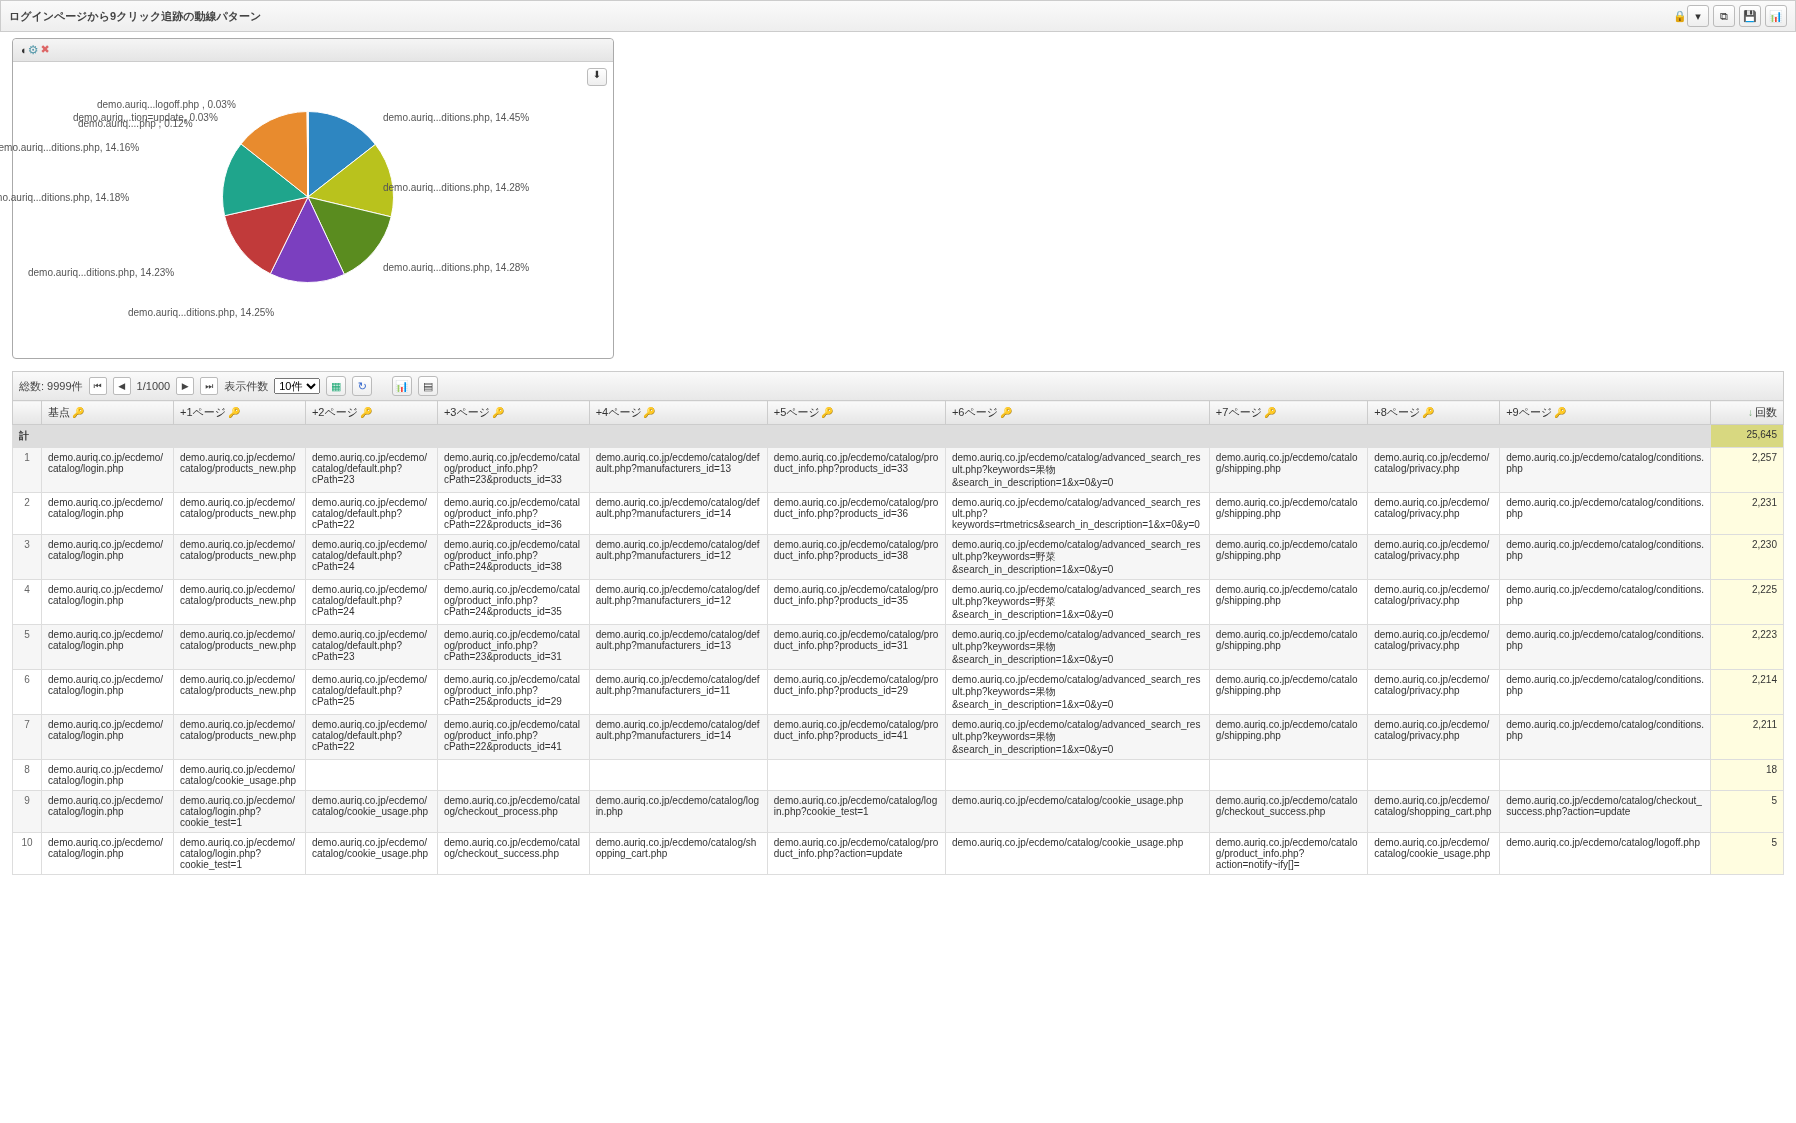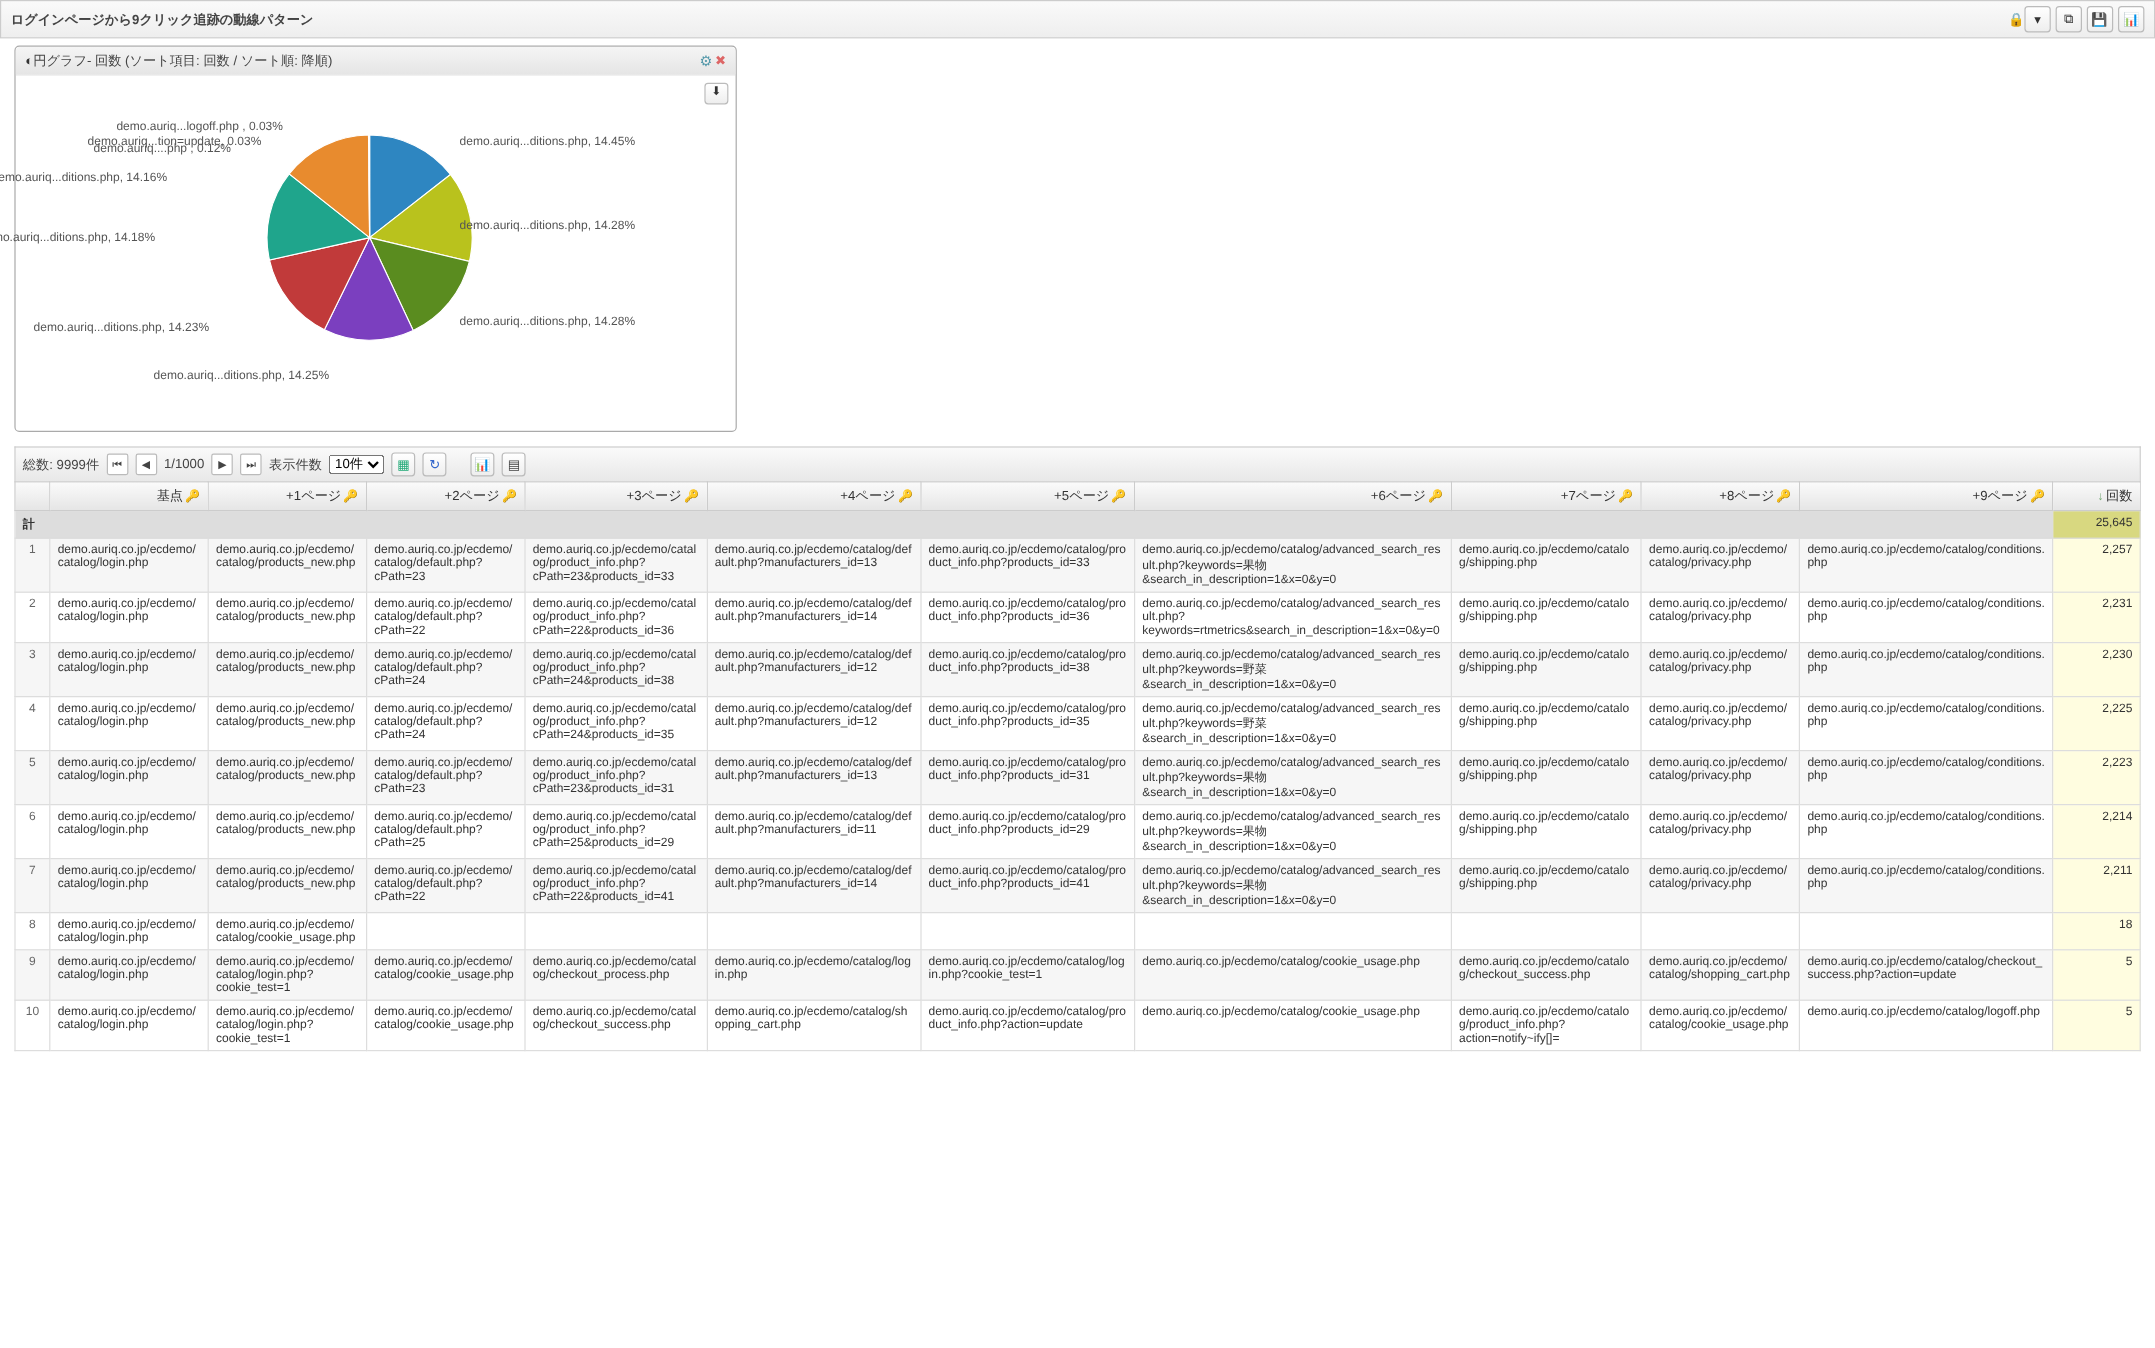--- a/index.html
+++ b/index.html
@@ -13,21 +13,21 @@
 .chart-header-btns{display:flex;gap:2px}
 .chart-body{padding:8px;position:relative;height:280px}
 .chart-dl-btn{position:absolute;top:6px;right:6px;width:18px;height:16px;border:1px solid #bbb;border-radius:3px;background:linear-gradient(#fff,#eee);cursor:pointer;font-size:10px;text-align:center}
 .pie-svg{position:absolute;left:200px;top:40px}
 .chart-label{position:absolute;font-size:10px;color:#555;white-space:nowrap}
 .toolbar{margin:12px 12px 0;padding:4px 6px;background:linear-gradient(#fafafa,#e8e8e8);border:1px solid #ccc;border-bottom:none;display:flex;align-items:center;gap:6px;font-size:11px;color:#444}
 .pg-btn{width:16px;height:16px;border:1px solid #bbb;border-radius:2px;background:#fff;cursor:pointer;font-size:9px;display:flex;align-items:center;justify-content:center}
 select{font-size:11px}
 .tool-icon{width:18px;height:18px;border:1px solid #bbb;border-radius:3px;background:linear-gradient(#fff,#eee);cursor:pointer;display:flex;align-items:center;justify-content:center;font-size:11px}
 .data-table{margin:0 12px 12px;border:1px solid #ccc;width:calc(100% - 24px);border-collapse:collapse;table-layout:fixed}
-.data-table th{background:linear-gradient(#fafafa,#e5e5e5);border:1px solid #ccc;padding:4px 6px;font-size:11px;font-weight:normal;text-align:right;color:#333;position:relative}
+.data-table th{background:linear-gradient(#fafafa,#e5e5e5);border:1px solid #ccc;padding:4px 6px;font-size:11px;font-weight:normal;text-align:left;color:#333;position:relative}
 .data-table td{border:1px solid #ddd;padding:4px 6px;font-size:10px;vertical-align:top;word-wrap:break-word;color:#333}
 .data-table tr:nth-child(even) td{background:#f6f6f6}
 .data-table .num-col{width:20px;text-align:center;font-size:10px;color:#666}
 .data-table .count-col{text-align:right;font-weight:normal}
 .count-cell{background:#fffde0 !important}
 .total-row td{background:#ddd;font-weight:bold}
 .total-row .count-cell{background:#d8d880 !important}
 .key-icon{color:#e8a000;font-size:10px;margin-left:2px}
 .sort-icon{color:#7a7;font-size:10px;margin-right:2px}
 .hdr-close{color:#d66;cursor:pointer;font-size:11px}
@@ -43,21 +43,20 @@
     <div class="icon-btn">▾</div>
     <div class="icon-btn">⧉</div>
     <div class="icon-btn">💾</div>
     <div class="icon-btn">📊</div>
   </div>
 </div>
 
 <div class="chart-panel">
   <div class="chart-header">
     <span>◐</span>
-    <span class="chart-header-text">円グラフ- 回数 (ソート項目: 回数 / ソート順: 降順)</span>
     <div class="chart-header-btns">
       <span class="hdr-gear">⚙</span>
       <span class="hdr-close">✖</span>
     </div>
   </div>
   <div class="chart-body">
     <div class="chart-dl-btn">⬇</div>
     <svg class="pie-svg" width="190" height="190" viewBox="-100 -100 200 200">
       <g id="pie-slices">
           <path d="M0,0 L5.5109105961630896e-15,-90 A90,90 0 0 1 70.94030507913959,-55.38477331612544 Z" fill="#2e86c1" stroke="#fff"></path>

